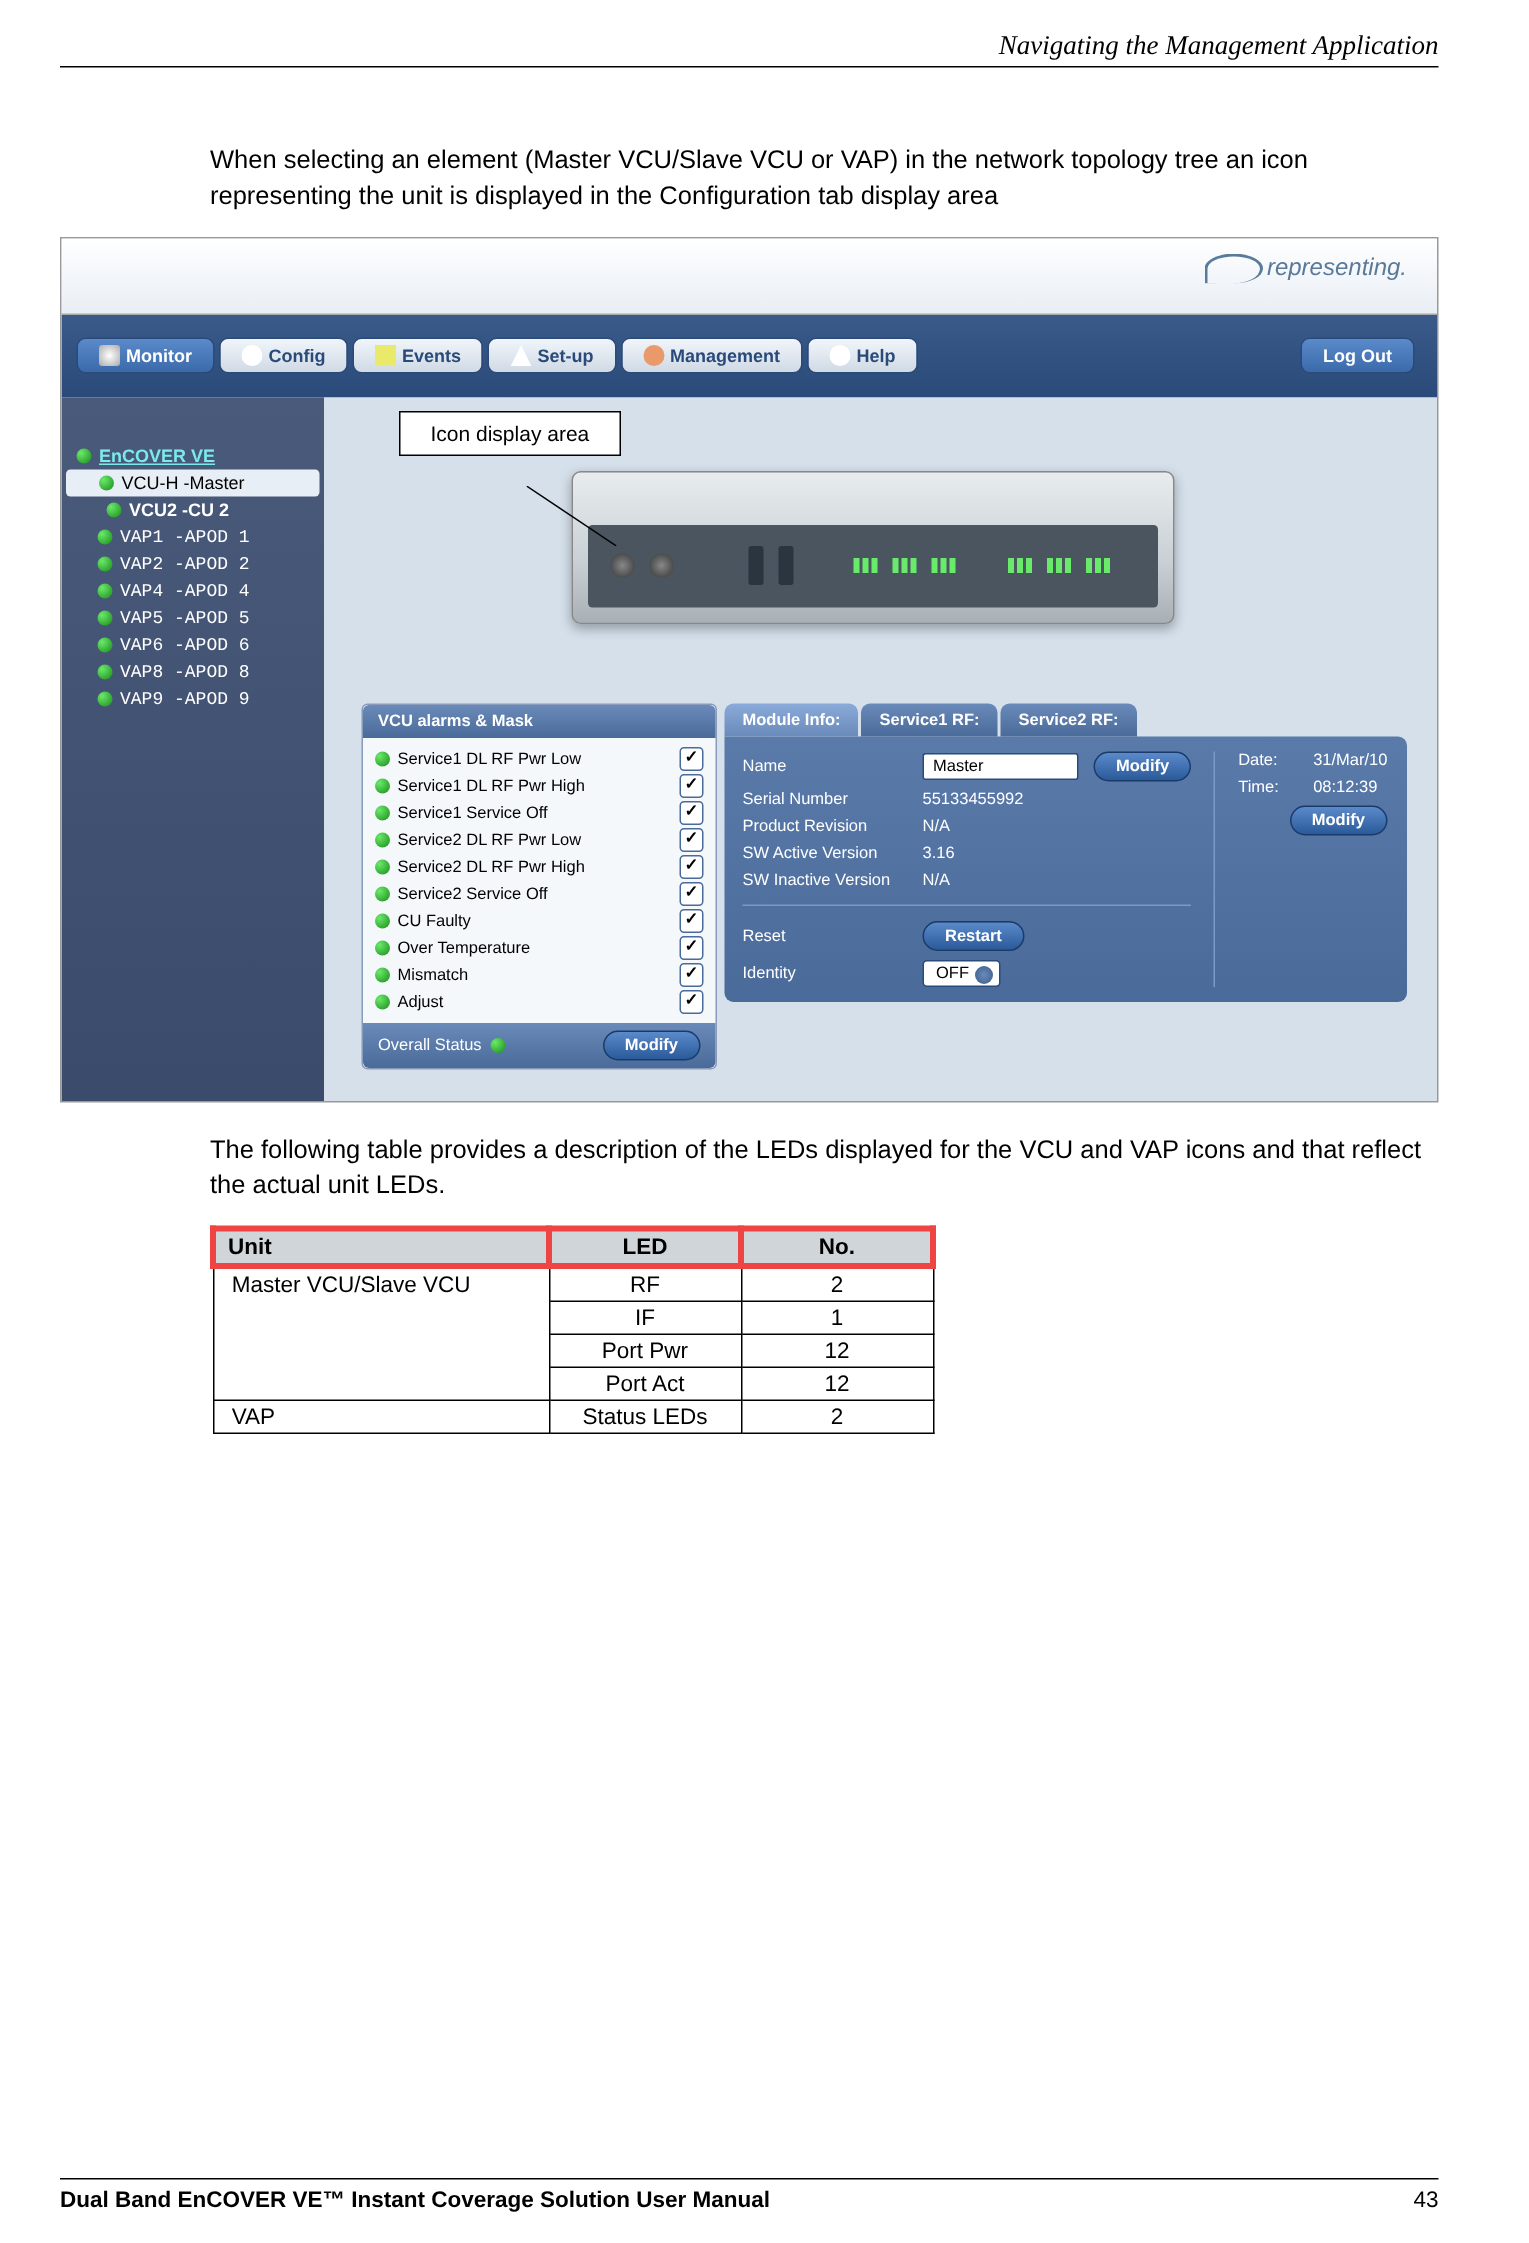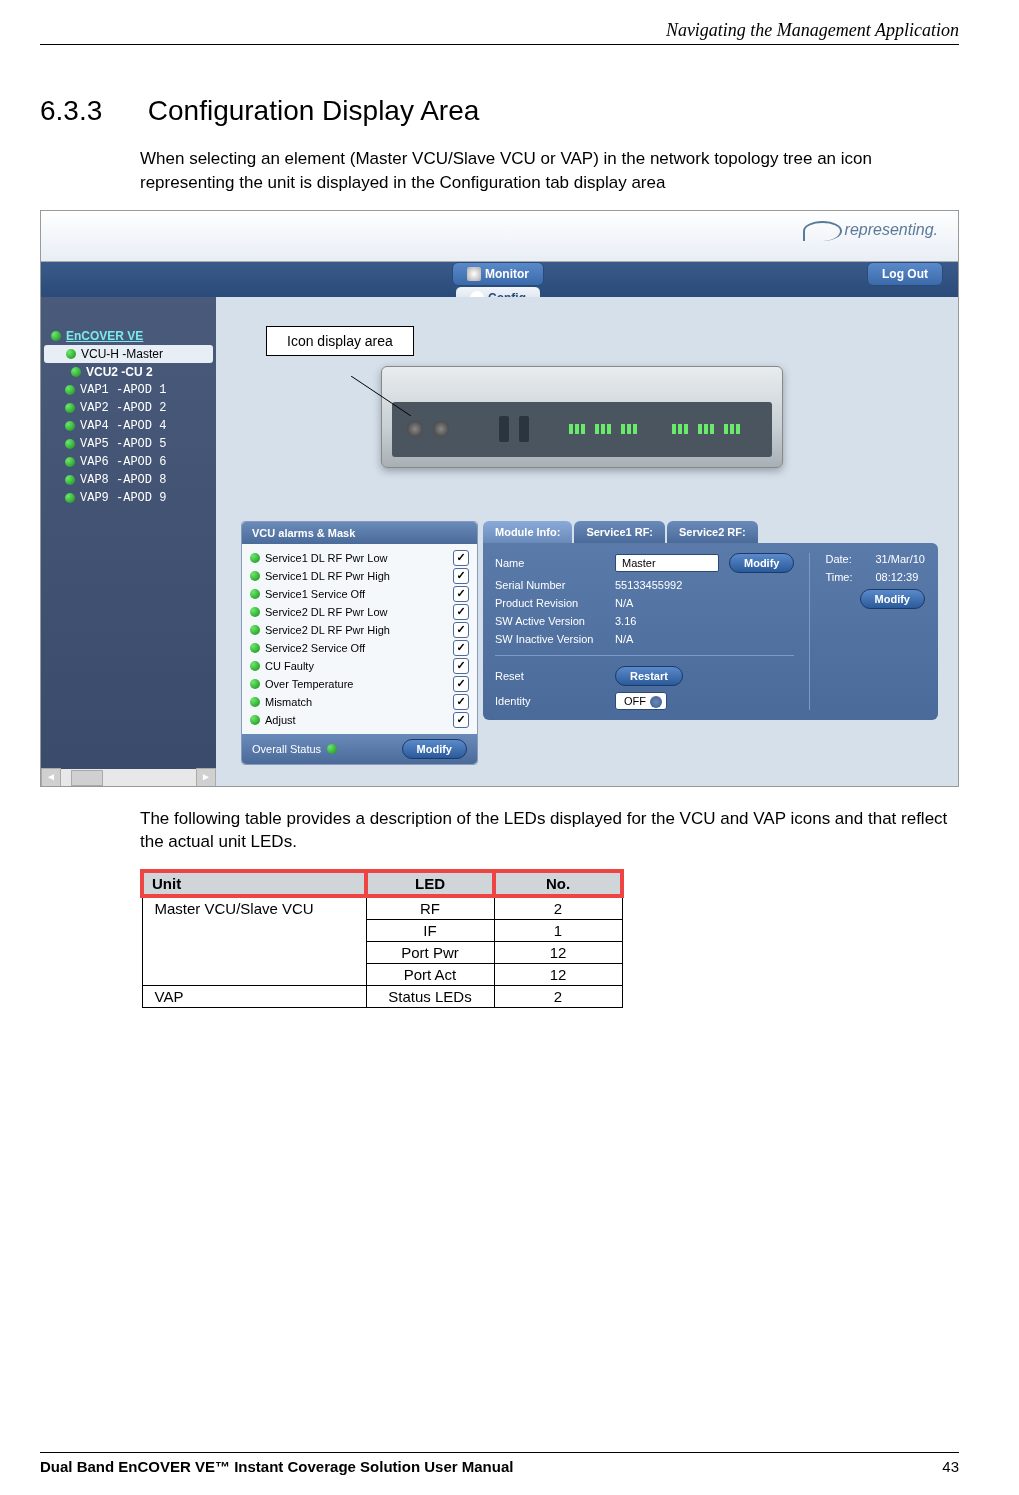--- a/index.html
+++ b/index.html
@@ -71,23 +71,22 @@
       border-radius: 50% 50% 50% 0;
       border-bottom: none;
       margin-right: 3px;
       vertical-align: middle;
     }
     .tab-bar {
       height: 35px;
       background: linear-gradient(to bottom, #3a5a8a 0%, #2a4a7a 100%);
       display: flex;
       align-items: center;
-      padding: 0 10px;
+      padding: 10px 10px;
       position: relative;
-      flex-direction: column;
     }
     .tab-btn {
       background: linear-gradient(to bottom, #5a8aca 0%, #3a6aaa 100%);
       color: white;
       font-family: Arial, sans-serif;
       font-size: 12px;
       font-weight: bold;
       padding: 4px 14px;
       border-radius: 6px;
       margin-right: 3px;
@@ -456,24 +455,20 @@
     .icon-setup { background: #fff; clip-path: polygon(50% 0, 100% 100%, 0 100%); }
     .icon-mgmt { background: #ea9a6a; border-radius: 50%; }
     .icon-help { background: #fff; border-radius: 50%; }
   </style>
 </head>
 <body>
 
 <div class="page">
   <div class="header-bar">Navigating the Management Application</div>
 
-  <div class="section-title">
-    <span class="section-num">6.3.3</span>
-    <span>Configuration Display Area</span>
-  </div>
 
   <div class="body-text">When selecting an element (Master VCU/Slave VCU or VAP) in the network topology tree an icon representing the unit is displayed in the Configuration tab display area</div>
 
   <div class="screenshot-container">
     <div class="app-header">
       <div class="logo">representing.</div>
     </div>
 
     <div class="tab-bar">
       <div class="tab-btn">

